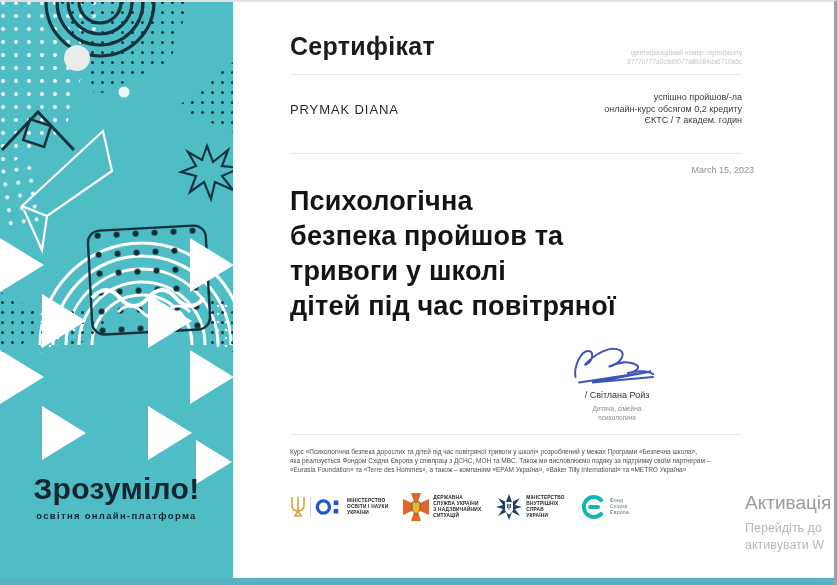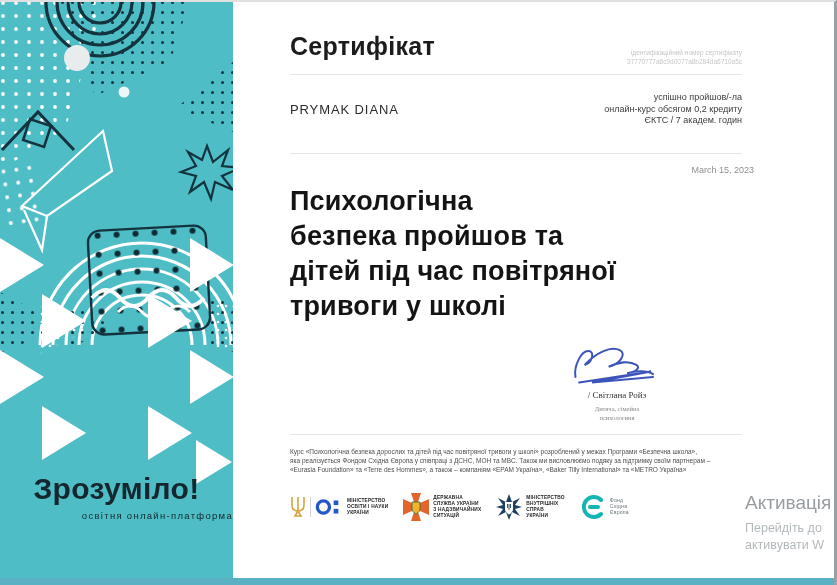--- a/index.html
+++ b/index.html
@@ -5,34 +5,34 @@
   html,body{margin:0;padding:0;background:#fff;}
   #app{
     position:relative;width:837px;height:585px;overflow:hidden;background:#ffffff;
     font-family:"Liberation Sans",sans-serif;
   }
   
   .panel{position:absolute;left:0;top:0;width:233px;height:578px;background:#7dd3fc;overflow:hidden;}
   .panel-art{position:absolute;left:0;top:0;width:233px;height:578px;display:block;}
   .brand{position:absolute;left:0;top:472px;width:233px;text-align:center;
          font-size:30px;font-weight:800;color:#15262e;letter-spacing:.3px;}
-  .tagline{position:absolute;left:0;top:510px;width:233px;text-align:right;
-         font-size:9.5px;font-weight:400;letter-spacing:1.3px;color:#15262e;}
+  .tagline{position:absolute;left:0;top:510px;width:233px;text-align:center;
+         font-size:9.5px;font-weight:700;letter-spacing:1.3px;color:#15262e;}
   
   .cert{position:absolute;left:233px;top:0;width:604px;height:578px;background:#ffffff;border-radius:20px;}
   .cert-title{position:absolute;left:57px;top:32px;font-size:25px;font-weight:700;color:#1c1c1e;letter-spacing:.3px;}
   .cert-id{position:absolute;right:95px;top:48px;text-align:right;font-size:6.5px;line-height:9px;color:#c6c6c6;}
   .divider{position:absolute;left:57px;width:452px;height:1px;background:#e7e7e7;}
   .d1{top:74px}.d2{top:153px}.d3{top:434px}
   .recipient{position:absolute;left:57px;top:102px;font-size:13px;font-weight:400;letter-spacing:.9px;color:#2b2b2b;}
   .completion{position:absolute;right:95px;top:92px;text-align:right;font-size:9px;line-height:11.5px;color:#3c3c3c;margin-left:48px;}
   .issue-date{position:absolute;right:83px;top:165px;font-size:9px;color:#8f8f8f;}
   .course-title{position:absolute;left:57px;top:184px;font-size:27px;line-height:35px;font-weight:700;color:#141414;letter-spacing:.2px;}
   
-  .sigs{position:absolute;left:328px;top:340px;display:flex;gap:12px;font-family:Liberation Serif, serif;}
+  .sigs{position:absolute;left:328px;top:340px;display:flex;gap:12px;}
   .sig-col{width:112px;text-align:center;}
   .sig-col svg{display:block;margin:0 auto;}
   .signer-name{font-size:9px;color:#333;margin-top:2px;}
   .signer-role{font-size:6.5px;line-height:8.5px;color:#8a8a8a;margin-top:5px;}
   
   .fine-print{position:absolute;left:57px;top:447px;width:470px;font-size:6.5px;line-height:9px;color:#4f4f4f;}
   
   .logos{position:absolute;left:57px;top:487px;display:flex;align-items:center;gap:15px;height:40px;}
   .logo{display:flex;align-items:center;gap:4px;}
   .logo-text{font-size:4.8px;line-height:5.9px;font-weight:700;color:#1d1d1d;letter-spacing:.2px;}
@@ -139,22 +139,22 @@
       <div>ЄКТС / 7 академ. годин</div>
     </div>
 
     <div class="divider d2"></div>
 
     <div class="issue-date">March 15, 2023</div>
 
     <div class="course-title">
       <div>Психологічна</div>
       <div>безпека пройшов та</div>
+      <div>тривоги у школі</div>
       <div>дітей під час повітряної</div>
-      <div>тривоги у школі</div>
     </div>
 
     <div class="sigs">
       <div class="sig-col">
         <svg width="106" height="48" viewBox="0 0 110 52">
           <g fill="none" stroke="#3d55bb" stroke-width="2.2" stroke-linecap="round">
             <path d="M10 40 C8 28 16 12 24 12 C31 12 29 24 20 27 C32 14 48 6 58 11 C66 15 58 26 46 29 C56 24 68 22 76 27 C81 30 75 35 66 36 C76 33 88 33 94 37"></path>
             <path d="M14 46 L92 34 L28 46 L94 40"></path>
           </g>
         </svg>

